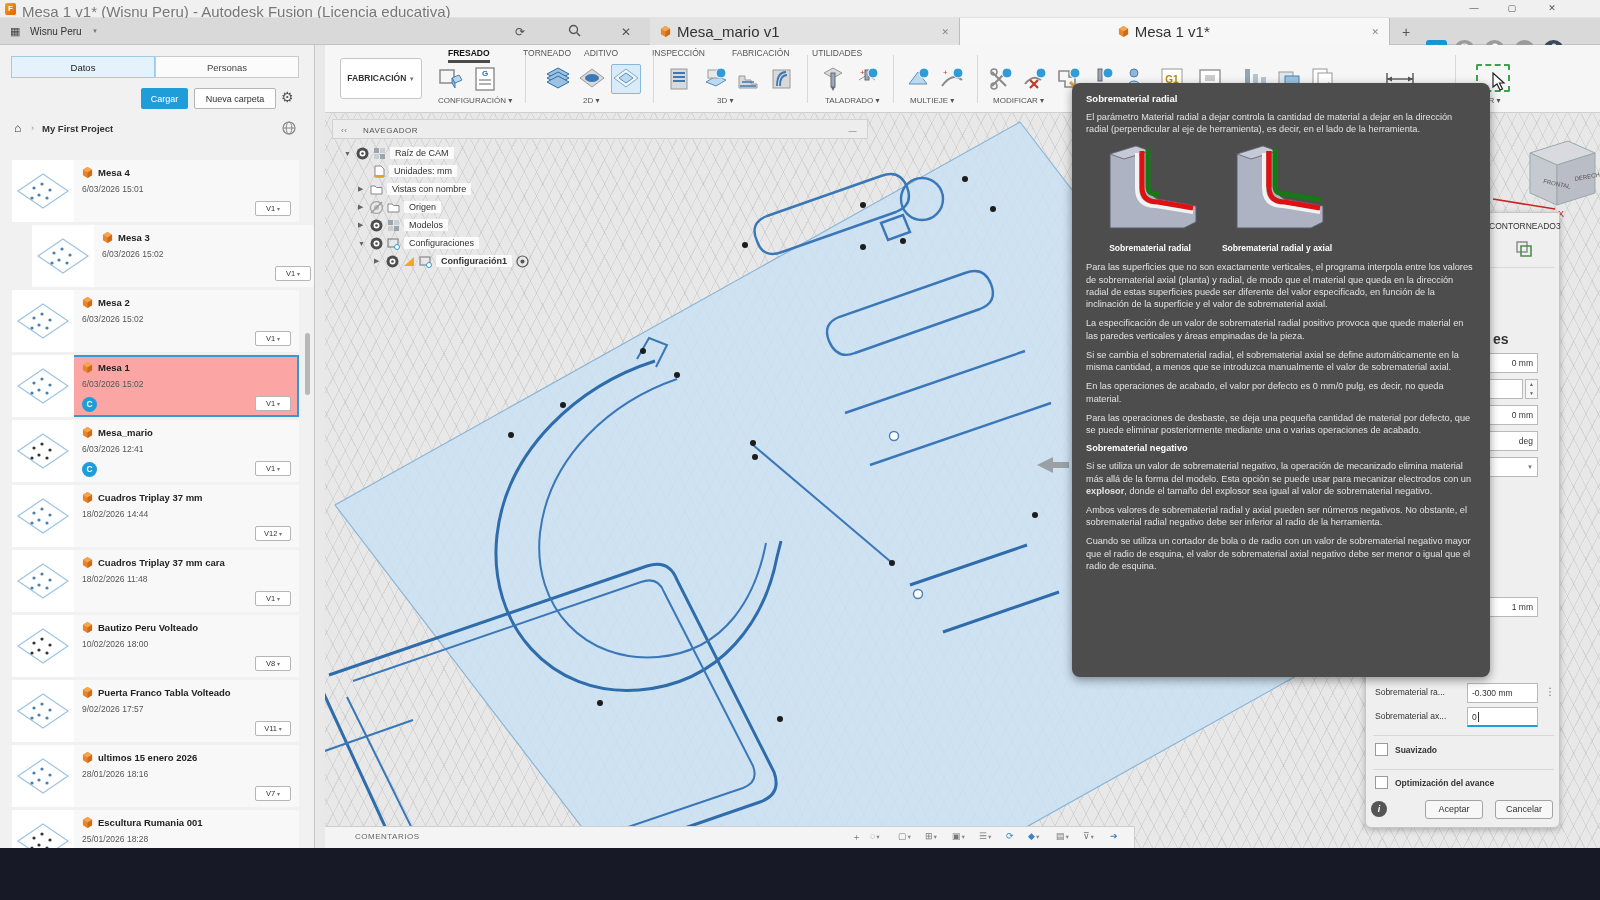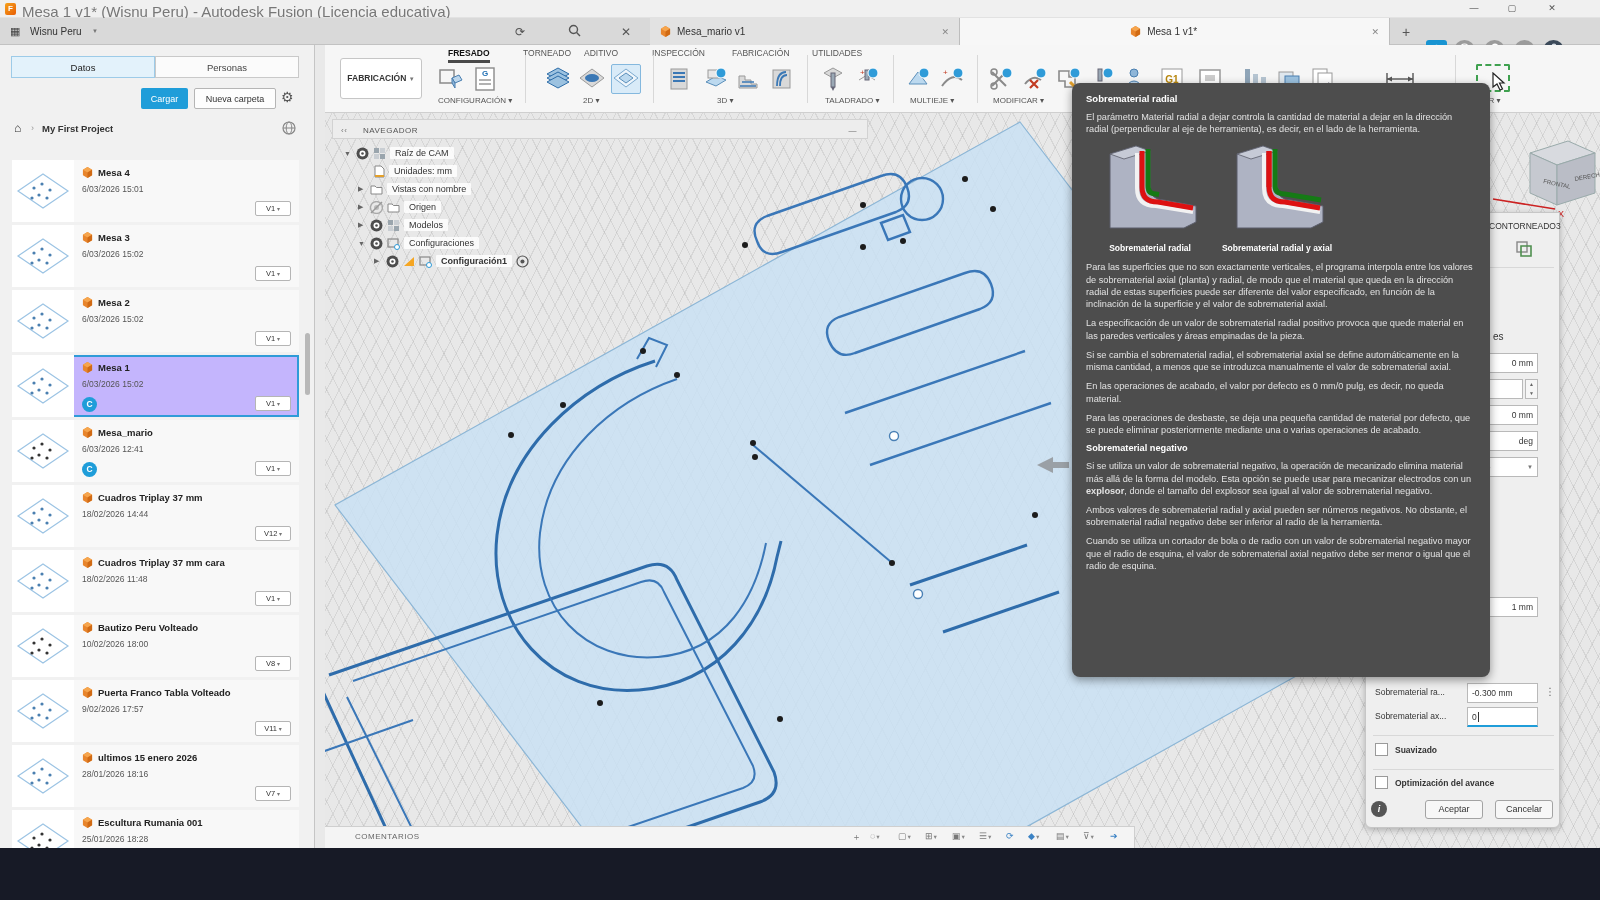--- a/index.html
+++ b/index.html
@@ -14,21 +14,21 @@
 
 #appbar{left:0;top:18px;width:1600px;height:27px;background:#d9d9d9;border-bottom:1px solid #c2c2c2}
 #appbar .uicon{left:10px;top:7px;color:#444;font-size:11px}
 #appbar .uname{left:30px;top:8px;font-size:10px;color:#333}
 .abicon{top:6px;width:16px;height:16px;color:#555;font-size:12px;text-align:center;line-height:16px}
 .caret{font-size:6px;color:#777}
 .ftab{top:0px;height:27px;background:#e2e2e2;border-right:1px solid #bdbdbd;display:flex;align-items:center;padding:0 10px}
 .ftab.active{background:#f7f7f7}
 .ftab .cube{width:11px;height:11px;margin-right:6px}
 .ftab .x{margin-left:auto;color:#888;font-size:9px;padding-left:14px}
-.ftab .lbl{font-size:10px;color:#333}
+.ftab .lbl{font-size:15px;color:#333}
 .circbtn{top:22px;width:21px;height:21px;border-radius:50%;background:#9b9b9b;color:#fff;text-align:center;line-height:21px;font-size:11px}
 
 #ribbon{left:325px;top:45px;width:1275px;height:68px;background:#f6f6f6;border-bottom:1px solid #cfcfcf}
 #wsbtn{left:15px;top:13px;width:82px;height:41px;background:#fff;border:1px solid #c6c6c6;border-radius:3px;text-align:center;line-height:39px;font-size:8.5px;font-weight:bold;color:#333}
 .rtab{top:3px;font-size:8.5px;color:#555}
 .rtab.active{color:#111;font-weight:bold;border-bottom:3px solid #4a4a4a;padding-bottom:2px}
 .rgl{top:51px;font-size:8px;color:#555}
 .ricon{top:19px;width:30px;height:30px;display:flex;align-items:center;justify-content:center}
 .ricon.sel{background:#d9ebf8;border:1px solid #84b8de;border-radius:2px}
 .rsep{top:10px;width:1px;height:48px;background:#d8d8d8}
@@ -38,21 +38,21 @@
 .ptab{top:11px;height:22px;width:144px;text-align:center;line-height:22px;font-size:9.5px;border:1px solid #c9c9c9;background:#fbfbfb;color:#444}
 .ptab.active{background:#e3f2fb;border-color:#9dcbe8;color:#222}
 #btn-cargar{left:141px;top:43px;width:47px;height:21px;background:#1f9dd9;color:#fff;border:none;border-radius:2px;font-size:9px}
 #btn-nueva{left:194px;top:43px;width:82px;height:21px;background:#fdfdfd;border:1px solid #b5b5b5;border-radius:2px;font-size:9px;color:#333}
 #gear{left:281px;top:44px;font-size:14px;color:#555}
 #crumb-home{left:14px;top:76px;font-size:12px;color:#333}
 #crumb-sep{left:31px;top:78px;color:#999}
 #crumb-name{left:42px;top:78px;font-size:9.5px;font-weight:bold;color:#333}
 #globe{left:282px;top:76px}
 .card{left:12px;width:287px;height:62px;background:#f8f8f8}
-.card.selected{background:#c4b5fd;outline:2px solid #2f9bd8;outline-offset:-2px}
+.card.selected{background:#fca5a5;outline:2px solid #2f9bd8;outline-offset:-2px}
 .card .thumb{position:absolute;left:0;top:0;width:62px;height:62px;background:#fff}
 .card .cube{position:absolute;left:70px;top:7px;width:11px;height:11px}
 .card .nm{position:absolute;left:86px;top:7px;font-size:9.5px;font-weight:bold;color:#222;white-space:nowrap}
 .card .dt{position:absolute;left:70px;top:24px;font-size:8.5px;color:#555}
 .card .vchip{position:absolute;right:8px;bottom:6px;width:36px;height:15px;background:#fff;border:1px solid #b5b5b5;border-radius:2px;font-size:7.5px;color:#333;text-align:center;line-height:13px}
 .card .vchip::after{content:" ▾";font-size:6px;color:#777}
 .card .cbadge{position:absolute;left:70px;bottom:5px;width:15px;height:15px;border-radius:50%;background:#1f9dd9;color:#fff;font-size:8.5px;font-weight:bold;text-align:center;line-height:15px}
 #lscroll{left:305px;top:288px;width:5px;height:62px;background:#b8b8b8;border-radius:3px}
 
 #canvas{left:325px;top:113px;width:1275px;height:735px;background-color:#e8e8e8;
@@ -584,21 +584,21 @@
         </svg></div>
       <svg class="cube" viewBox="0 0 12 12">
         <polygon points="6,0 11,3 11,9 6,12 1,9 1,3" fill="#e8852c"></polygon>
         <polygon points="6,0 11,3 6,6 1,3" fill="#f6a54d"></polygon>
         <polygon points="6,6 11,3 11,9 6,12" fill="#d06a14"></polygon>
       </svg>
       <span class="nm">Mesa 4</span>
       <span class="dt">6/03/2026 15:01</span>
       <span class="vchip">V1</span>
     </div>
-    <div class="card abs" style="top: 180px;">
+    <div class="card abs" style="top: 180px; margin-left: 20px;">
       <div class="thumb"><svg width="62" height="62" viewBox="0 0 62 62">
           <polygon points="31,14 56,31 31,48 6,31" fill="none" stroke="#9cc4e4" stroke-width="1.2"></polygon>
           <g fill="#4a7fb0">
             <circle cx="22" cy="28" r="1.6"></circle>
             <circle cx="30" cy="24" r="1.6"></circle>
             <circle cx="38" cy="30" r="1.6"></circle>
             <circle cx="27" cy="35" r="1.6"></circle>
             <circle cx="35" cy="38" r="1.6"></circle>
             <circle cx="20" cy="38" r="1.6"></circle>
           </g>
@@ -819,21 +819,21 @@
   <span class="vtool" style="left:785px;color:#3b82c4">➔</span>
 </div>
 
 <div id="oppanel" class="abs">
   <span class="ttl">CONTORNEADO3</span>
   <svg class="abs" style="left:150px;top:28px" width="16" height="16" viewBox="0 0 16 16">
       <rect x="1" y="1" width="10" height="10" fill="none" stroke="#888" stroke-width="1.4"></rect>
       <path d="M5,5 h10 v10 h-10 z" fill="none" stroke="#4f8f4f" stroke-width="1.6"></path>
     </svg>
   <div class="opsep" style="top:54px"></div>
-  <span class="abs" style="left:127px;top:118px;font-size:10px;font-weight:normal;color:#333">es</span>
+  <span class="abs" style="left:127px;top:118px;font-size:14px;font-weight:bold;color:#333">es</span>
   <div class="opfield right" style="left:101px;top:140px;width:71px">0 mm</div>
   <div class="opfield" style="left:101px;top:166px;width:56px"></div>
   <div class="abs" style="left:159px;top:166px;width:13px;height:20px;background:#f6f6f6;border:1px solid #b9b9b9;font-size:5px;color:#666;text-align:center;line-height:9px">▲<br>▼</div>
   <div class="opfield right" style="left:101px;top:192px;width:71px">0 mm</div>
   <div class="opfield right" style="left:101px;top:218px;width:71px">deg</div>
   <div class="opfield" style="left:101px;top:244px;width:71px"><span>Duro</span><span style="float:right;font-size:6px;color:#777">▼</span></div>
   <div class="opfield right" style="left:101px;top:384px;width:71px">1 mm</div>
 
   <span class="oplabel" style="top:474px">Sobrematerial ra...</span>
   <div class="opfield" style="left:101px;top:470px;width:71px">-0.300 mm</div>

